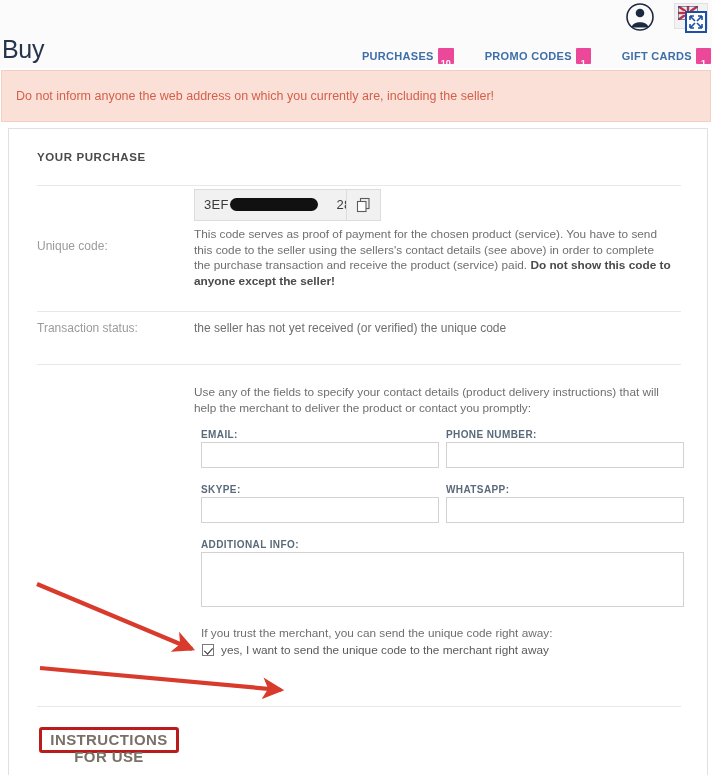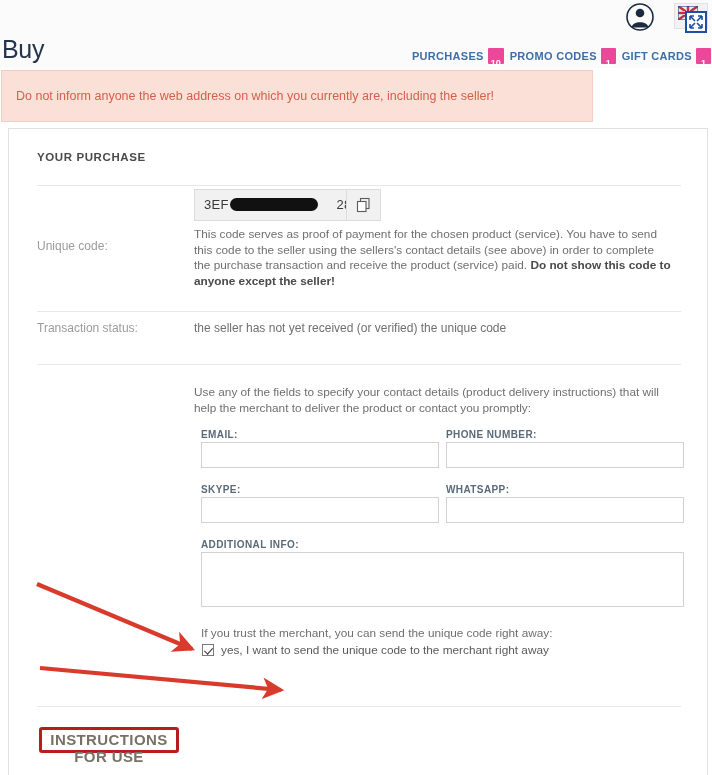--- a/index.html
+++ b/index.html
@@ -54,21 +54,21 @@
     font-size: 25px;
     font-weight: 400;
     color: #25354d;
     letter-spacing: -0.3px;
     text-align: right;
   }
   .nav {
     position: absolute; right: 1px; top: 12px;
     display: flex;
     align-items: center;
-    gap: 6px;
+    gap: 31px;
   }
   .nav-item {
     display: flex;
     align-items: center;
     gap: 4px;
     cursor: pointer;
   }
   .nav-label {
     font-size: 11px;
     font-weight: bold;
@@ -85,21 +85,21 @@
     font-size: 9px;
     font-weight: bold;
     line-height: 14px;
     text-align: center;
     border-radius: 1px;
   }
 
   
   .alert {
     position: absolute; top: 70px; left: 1px;
-    width: 592px; height: 52px;
+    width: 710px; height: 52px;
     background: #fbe0d8;
     border: 1px solid #f3cec3;
   }
   .alert-text {
     position: absolute; left: 14px; top: 18px;
     font-size: 12.5px;
     color: #d4604a;
   }
 
   

